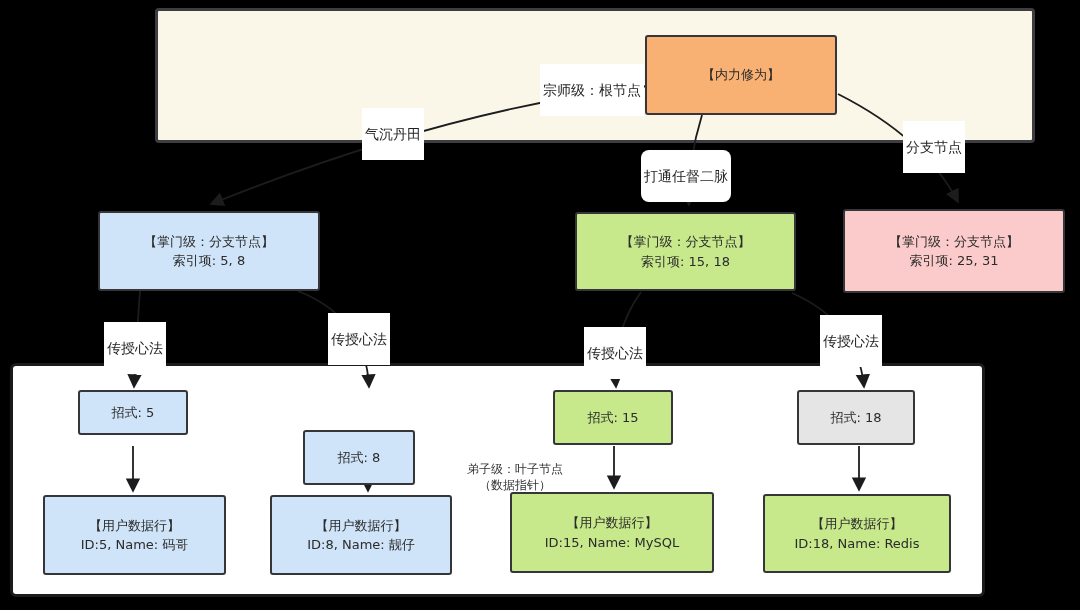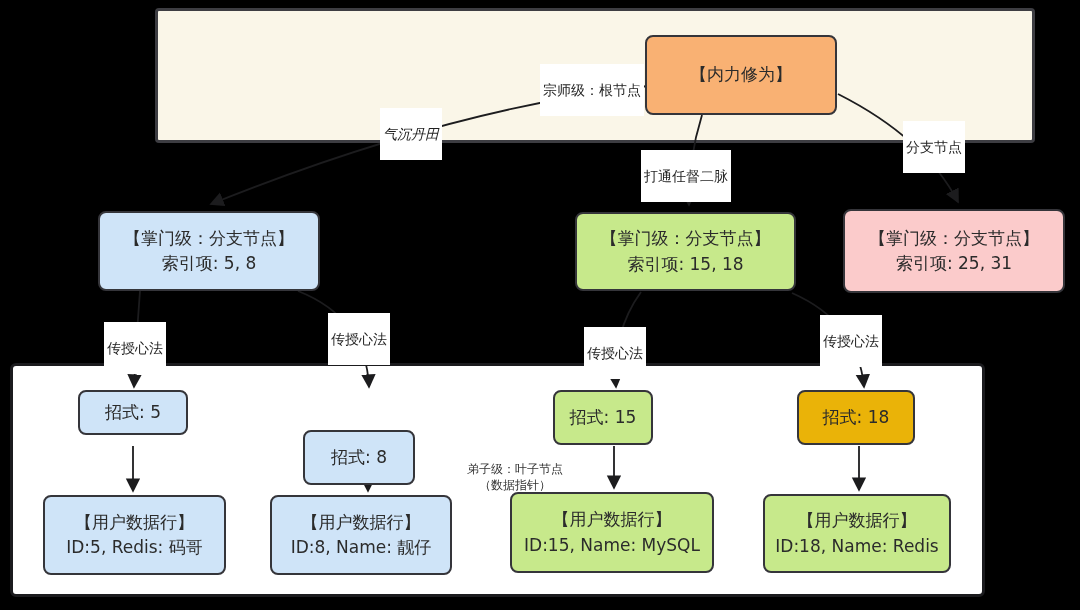--- a/index.html
+++ b/index.html
@@ -12,45 +12,45 @@
     left:155px;top:8px;width:880px;height:135px;
     background:#faf6e8;border:3px solid #3d3d42;border-radius:4px;
   }
   .leaf-panel{
     left:10px;top:363px;width:975px;height:234px;
     background:#ffffff;border:3px solid #1b1b1e;border-radius:6px;
   }
   .node{
     position:absolute;box-sizing:border-box;display:flex;flex-direction:column;
     align-items:center;justify-content:center;text-align:center;
-    border:2.5px solid #35353a;border-radius:8px;line-height:1.5;
-    font-size:17px;color:#2b2b2b;
+    border:2.5px solid #35353a;border-radius:3px;line-height:1.5;
+    font-size:13px;color:#2b2b2b;
   }
   .node .t1{white-space:nowrap;}
   .node .t2{white-space:nowrap;}
   .root-node{left:645px;top:35px;width:192px;height:80px;background:#f9b173;}
   .branch-blue {left:98px; top:211px;width:222px;height:80px;background:#cfe4f8;}
   .branch-green{left:575px;top:212px;width:221px;height:79px;background:#c7e98b;}
   .branch-pink {left:843px;top:209px;width:222px;height:84px;background:#fbcbcb;}
   .key-1{left:78px; top:390px;width:110px;height:45px;background:#cfe4f8;}
   .key-2{left:303px;top:390px;width:112px;height:55px;background:#cfe4f8;margin-top:40px;}
-  .key-3{left:553px;top:390px;width:100px;height:55px;background:#c7e98b;}
-  .key-4{left:797px;top:390px;width:118px;height:55px;background:#eab308;}
+  .key-3{left:553px;top:390px;width:120px;height:55px;background:#c7e98b;}
+  .key-4{left:797px;top:390px;width:118px;height:55px;background:#e5e5e5;}
   .row-1{left:43px; top:495px;width:183px;height:80px;background:#cfe4f8;}
   .row-2{left:270px;top:495px;width:182px;height:80px;background:#cfe4f8;}
   .row-3{left:510px;top:492px;width:204px;height:81px;background:#c7e98b;}
   .row-4{left:763px;top:494px;width:188px;height:79px;background:#c7e98b;}
   .chip{
     position:absolute;background:#ffffff;color:#1f1f1f;font-size:14px;
     line-height:20px;padding:16px 3px;white-space:nowrap;
   }
   .chip-root-ann{left:540px;top:64px;}
-  .chip-left   {left:380px;top:108px;font-style:italic;}
+  .chip-left   {left:362px;top:108px;}
   .chip-right  {left:903px;top:121px;}
-  .chip-center {left:641px;top:150px;}
+  .chip-center {left:641px;top:150px;border-radius:8px;}
   .chip-teach1 {left:104px;top:322px;}
   .chip-teach2 {left:328px;top:313px;}
   .chip-teach3 {left:584px;top:327px;}
   .chip-teach4 {left:820px;top:315px;}
   .leaf-ann{
     position:absolute;left:420px;top:462px;width:190px;text-align:center;
     font-size:12px;line-height:1.3;color:#333;
   }
   .wires{position:absolute;left:0;top:0;width:1080px;height:610px;pointer-events:none;}
 </style>
@@ -124,21 +124,21 @@
     <div class="t1">招式: 18</div>
   </div>
 
   <div class="leaf-ann">
     <div>弟子级：叶子节点</div>
     <div>（数据指针）</div>
   </div>
 
   <div class="node row-1">
     <div class="t1">【用户数据行】</div>
-    <div class="t2">ID:5, Redis: 码哥</div>
+    <div class="t2">ID:5, Name: 码哥</div>
   </div>
   <div class="node row-2">
     <div class="t1">【用户数据行】</div>
     <div class="t2">ID:8, Name: 靓仔</div>
   </div>
   <div class="node row-3">
     <div class="t1">【用户数据行】</div>
     <div class="t2">ID:15, Name: MySQL</div>
   </div>
   <div class="node row-4">

